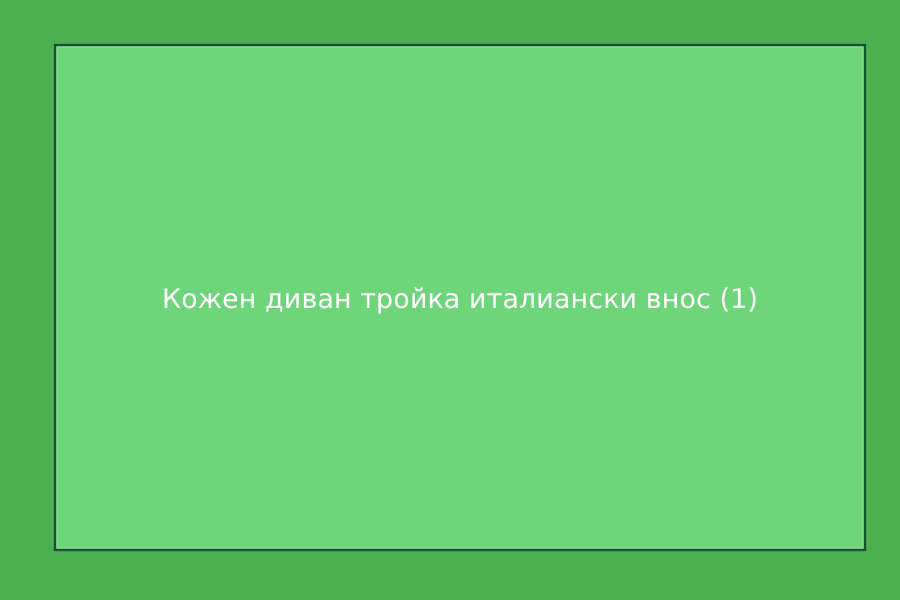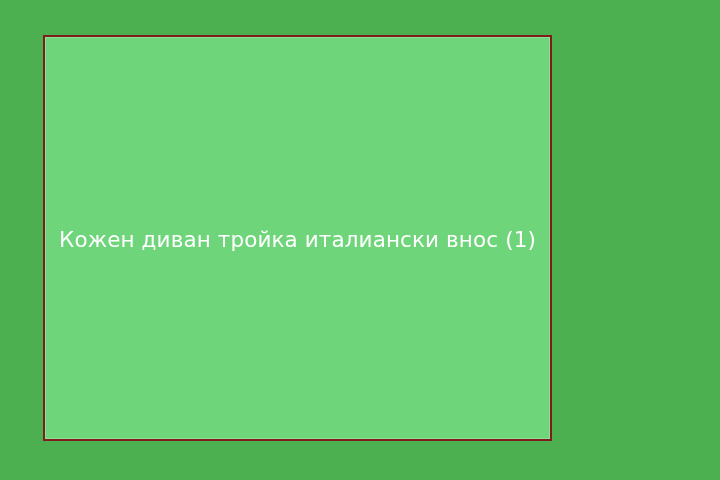--- a/index.html
+++ b/index.html
@@ -21,25 +21,25 @@
     height: 480px;
     background: #4CAF50;
     box-sizing: border-box;
   }
 
   
   #placeholder-panel {
     position: absolute;
     left: 43px;
     top: 35px;
-    width: 509px;
+    width: 650px;
     height: 406px;
     box-sizing: border-box;
     background: #6FD57A;
-    border: 2px solid #7f1d1d;
+    border: 2px solid #14532d;
     display: flex;
     align-items: center;
     justify-content: center;
   }
 
   
   #placeholder-inner-edge {
     position: absolute;
     left: 0;
     top: 0;

